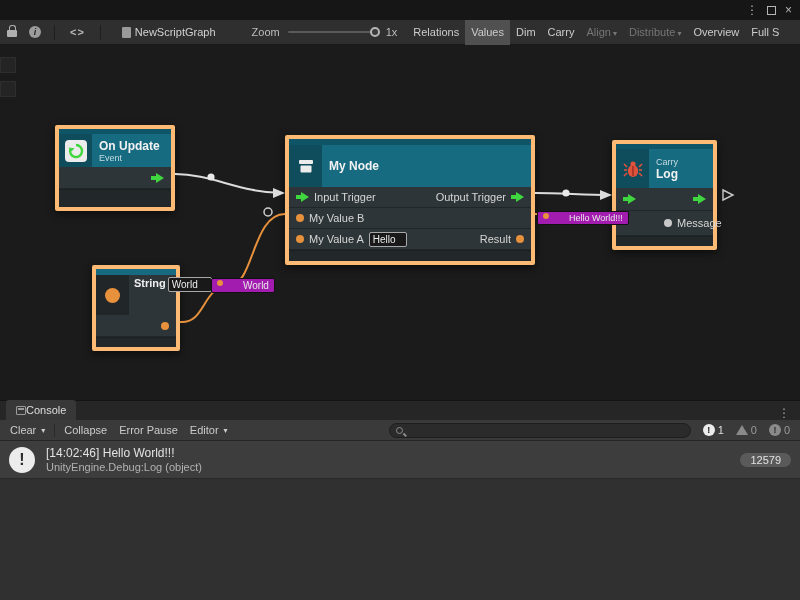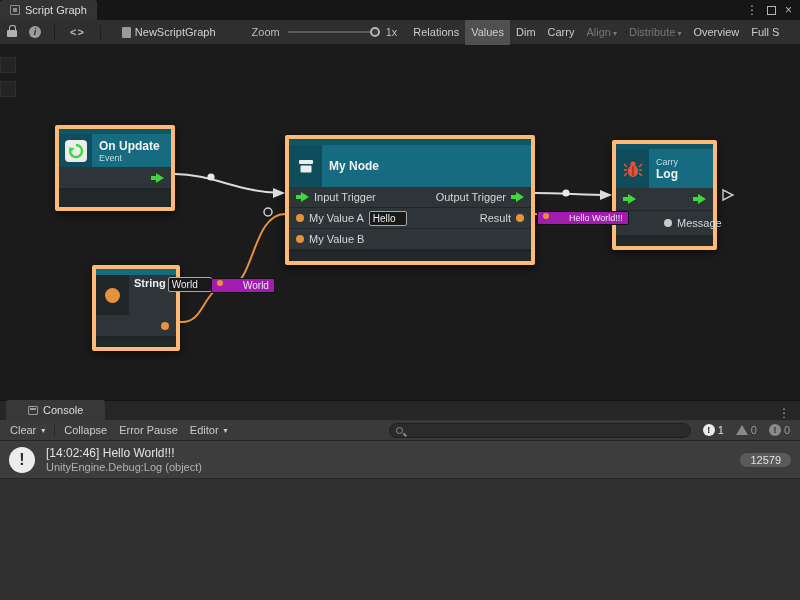--- a/index.html
+++ b/index.html
@@ -79,21 +79,21 @@
   .debug-node .prow.r2 { height:25px;padding-left:48px; }
 
   .wire-label { position:absolute; background:#a21caf; border:1px solid #111; border-radius:2px; color:#e8e8e8; display:flex; align-items:flex-start; gap:20px; padding:1px 5px; font-size:9px; white-space:nowrap; }
   .wire-label .dot { width:6px; height:6px; }
   .lbl-world { left:211px; top:233px; font-size:10px; }
   .lbl-hello { left:537px; top:166px; }
 
   
   .console { position:absolute; top:400px; left:0; width:800px; height:200px; background:#333333; }
   .ctabs { height:20px; background:#262626; border-top:1px solid #141414; display:flex; align-items:flex-end; }
-  .ctab { height:20px; background:#383838; display:flex; align-items:center; gap:5px; padding:0 22px; font-size:11px; color:#dddddd; border-radius:3px 3px 0 0; margin-left:6px;margin-top:45px; }
+  .ctab { height:20px; background:#383838; display:flex; align-items:center; padding:0 10px; font-size:11px; color:#dddddd; border-radius:3px 3px 0 0; margin-left:6px;margin-top:45px; }
   .ctab-ico { width:10px; height:9px; border:1px solid #9a9a9a; border-radius:1px; position:relative; }
   .ctab-ico::after { content:""; position:absolute; left:1px; top:1px; width:6px; height:2px; background:#9a9a9a; }
   .ckebab { margin-left:auto; color:#aaaaaa; font-size:12px; padding-right:10px; }
   .ctoolbar { height:21px; background:#3a3a3a; border-bottom:1px solid #252525; display:flex; align-items:center; font-size:11px; color:#cccccc; padding:0 4px; }
   .cbtn { padding:0 6px; display:flex; align-items:center; gap:3px; white-space:nowrap; }
   .csep { width:1px; height:13px; background:#2a2a2a; margin:0 3px; }
   .csearch { margin-left:auto; width:302px; height:15px; background:#2b2b2b; border:1px solid #1e1e1e; border-radius:8px; display:flex; align-items:center; padding:0 6px; gap:4px; }
   .search-glyph { width:7px; height:7px; border:1.5px solid #8d8d8d; border-radius:50%; position:relative; flex:none; }
   .search-glyph::after { content:""; position:absolute; left:6px; top:6px; width:4px; height:1.5px; background:#8d8d8d; transform:rotate(45deg); }
   .csearch input { flex:1; background:transparent; border:none; outline:none; color:#dddddd; font-size:10px; font-family:"Liberation Sans",sans-serif; }
@@ -111,24 +111,20 @@
   .cline1 { font-size:12px; color:#e2e2e2; }
   .cline2 { font-size:11px; color:#b2b2b2; }
   .ccount { margin-left:auto; background:#5a5a5a; color:#e2e2e2; border-radius:9px; padding:1px 10px; font-size:11px; }
 </style>
 </head>
 <body>
 
 <div class="app">
 
   <div class="tabbar">
-    <div class="tab">
-      <span class="tab-ico"></span>
-      <span>Script Graph</span>
-    </div>
     <div class="win-controls">
       <span>⋮</span>
       <span class="maxi"></span>
       <span>×</span>
     </div>
   </div>
 
   <div class="gtoolbar">
     <span class="lock"></span>
     <span class="info-circle">i</span>
@@ -201,30 +197,30 @@
         <span>Input Trigger</span>
         <span class="pright">
           <span>Output Trigger</span>
           <svg class="flow-arrow" width="13" height="10" viewBox="0 0 13 10">
               <path d="M0 3h5V0l8 5-8 5V7H0z"></path>
             </svg>
         </span>
       </div>
       <div class="prow">
         <span class="dot orange"></span>
+        <span>My Value B</span>
+      </div>
+      <div class="prow">
+        <span class="dot orange"></span>
         <span>My Value A</span>
         <input class="nfield field-hello" value="Hello" style="">
         <span class="pright">
           <span>Result</span>
           <span class="dot orange"></span>
         </span>
-      </div>
-      <div class="prow">
-        <span class="dot orange"></span>
-        <span>My Value B</span>
       </div>
       <div class="nfooter"></div>
     </div>
 
     <div class="node string-node">
       <div class="teal-strip"></div>
       <div class="lit-header">
         <div class="icon-box">
             <span class="big-orange"></span>
           </div>

